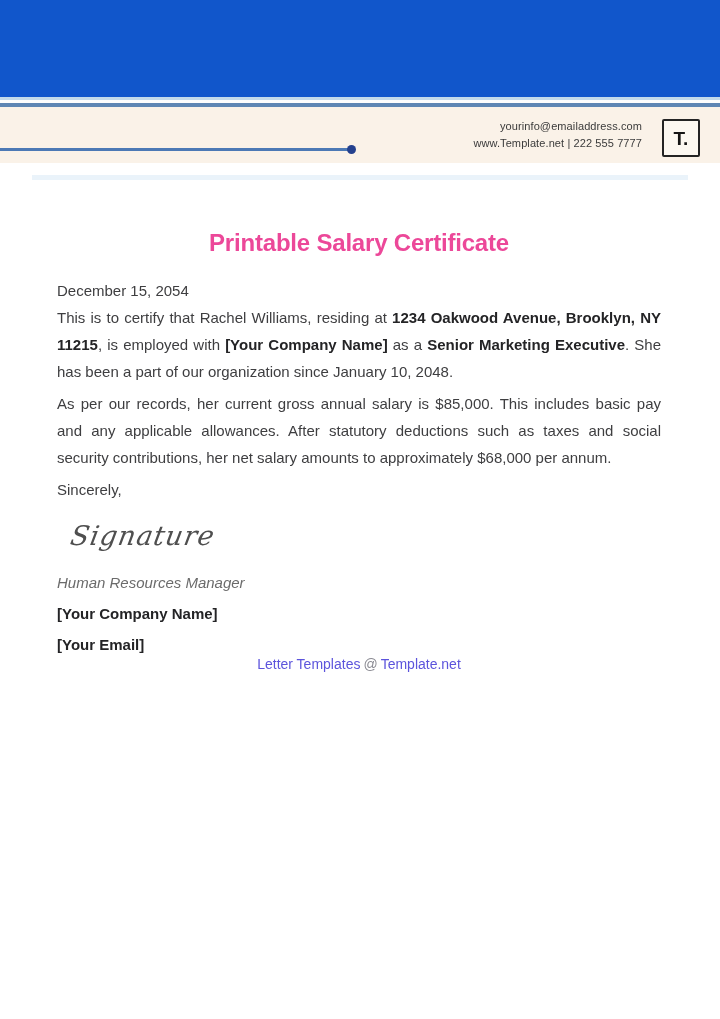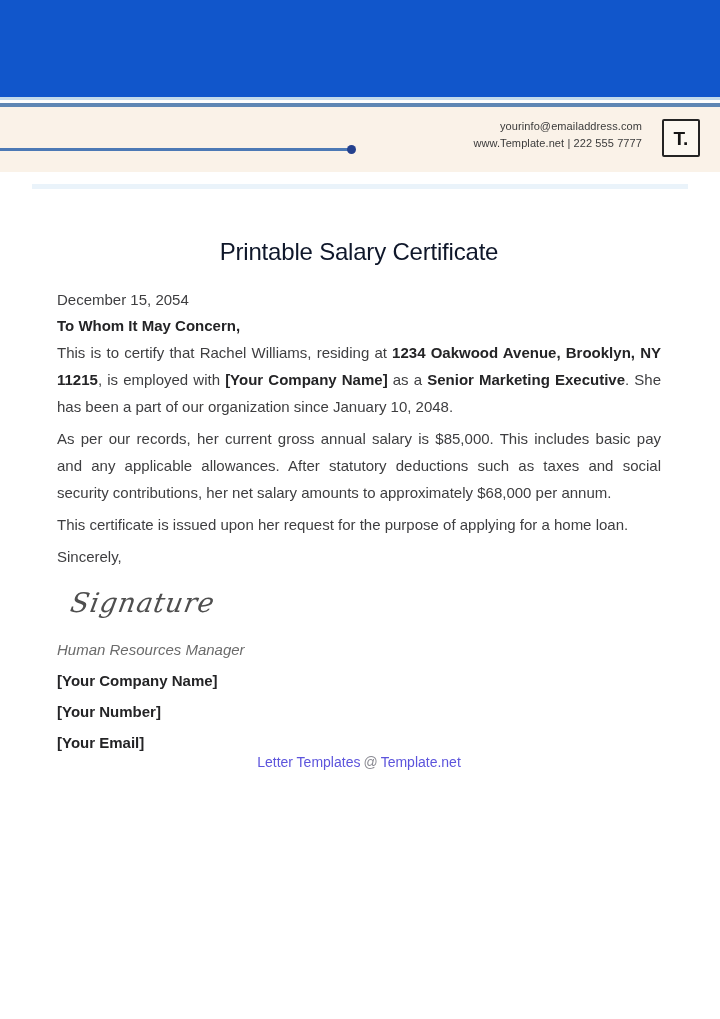--- a/index.html
+++ b/index.html
@@ -6,21 +6,21 @@
   body{
     width:720px;height:1019px;position:relative;overflow:hidden;
     font-family:"Liberation Sans","DejaVu Sans",sans-serif;
     -webkit-font-smoothing:antialiased;
   }
   
   .blue-bar{height:97px;background:#1156CB;}
   .sep-light{height:3px;background:#C3DAEB;}
   .sep-white{height:3px;background:#FDFDFD;}
   .sep-steel{height:4px;background:#5E86B4;}
-  .cream-band{height:65px;background:#FAF2E8;position:relative;}
+  .cream-band{height:56px;background:#FAF2E8;position:relative;}
   .deco-line{
     position:absolute;left:0;top:41px;width:350px;height:3px;
     background:#4C79B5;border-radius:0 2px 2px 0;
   }
   .deco-dot{
     position:absolute;left:347px;top:38px;width:9px;height:9px;
     border-radius:50%;background:#24418E;
   }
   .contact{
     position:absolute;right:78px;top:11px;text-align:right;
@@ -29,22 +29,22 @@
   .logo-box{
     position:absolute;right:20px;top:12px;width:34px;height:34px;
     border:2px solid #242424;border-radius:2px;background:#FCF8F1;
     display:flex;align-items:center;justify-content:center;
   }
   .logo-box span{font-size:19px;font-weight:700;color:#161616;line-height:1;}
   .faint-strip{height:5px;background:#EAF3FA;margin:12px 32px 0 32px;}
   
   .content{padding:0 59px 0 57px;color:#3E3E40;}
   .doc-title{
-    margin:49px 0 0 0;text-align:center;font-size:24px;font-weight:400;
-    color:#0f172a;letter-spacing:-0.2px;
+    margin:49px 0 0 0;text-align:center;font-size:24px;font-weight:700;
+    color:#ec4899;letter-spacing:-0.2px;
   }
   .date-line{margin-top:25px;font-size:15px;}
   .salutation{margin-top:9px;font-size:15px;font-weight:700;color:#242426;}
   .para{margin:5px 0 0 0;font-size:15px;line-height:27px;text-align:justify;}
   .para b{color:#242426;font-weight:700;}
   .single{text-align:left;}
   .closing{margin-top:5px;font-size:15px;line-height:27px;}
   .signature-script{
     margin:17px 0 0 14px;
     font-family:"DejaVu Serif","Liberation Serif",serif;
@@ -81,38 +81,35 @@
     </div>
   </div>
   <div class="faint-strip"></div>
 </div>
 
 <div class="content">
   <h1 class="doc-title">Printable Salary Certificate</h1>
 
   <div class="date-line">December 15, 2054</div>
 
-  <div class="salutation">To Whom It May Concern,</div>
 
   <p class="para"><span>This is to certify that Rachel Williams, residing at </span><b>1234 Oakwood Avenue, Brooklyn, NY 11215</b><span>, is employed with </span><b>[Your Company Name]</b><span> as a </span><b>Senior Marketing Executive</b><span>. She has been a part of our organization since January 10, 2048.</span></p>
 
   <p class="para">As per our records, her current gross annual salary is $85,000. This includes basic pay and any applicable allowances. After statutory deductions such as taxes and social security contributions, her net salary amounts to approximately $68,000 per annum.</p>
 
-  <p class="para single">This certificate is issued upon her request for the purpose of applying for a home loan.</p>
 
 
   <div class="closing">Sincerely,</div>
 
   <div>
     <span class="signature-script">Signature</span>
   </div>
 
   <div class="sig-block">
     <div class="sig-role">Human Resources Manager</div>
     <div class="sig-item">[Your Company Name]</div>
-    <div class="sig-item">[Your Number]</div>
     <div class="sig-item">[Your Email]</div>
   </div>
 
   <div class="footer-link-row">
     <span class="lnk">Letter Templates</span><span class="at">@</span><span class="lnk">Template.net</span>
   </div>
 </div>
 
 </body></html>

